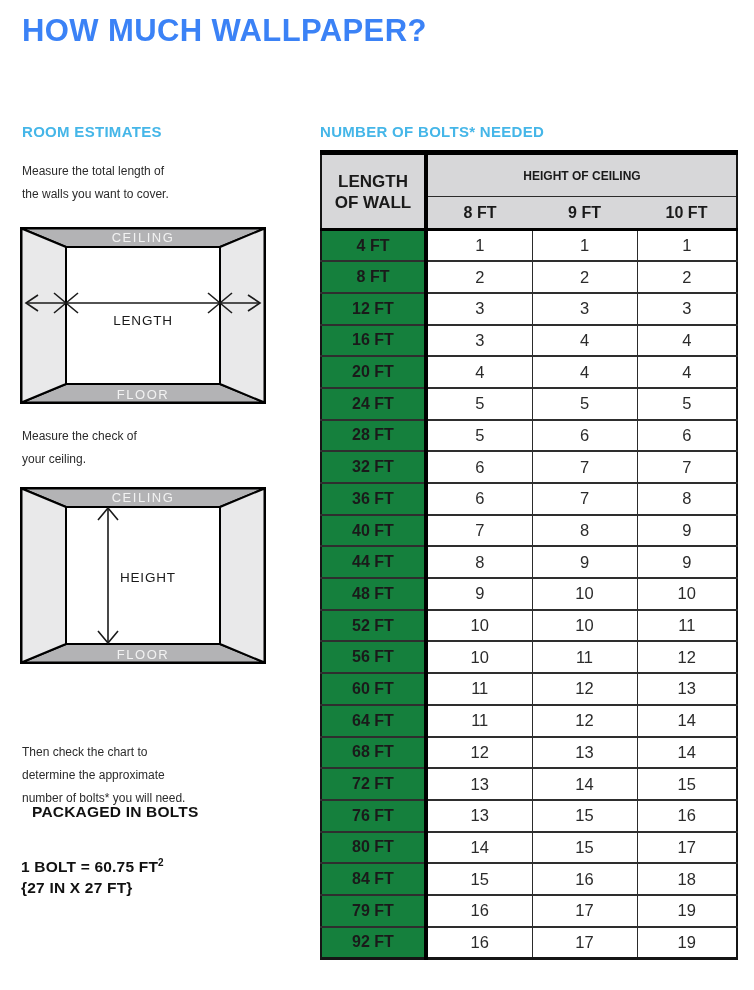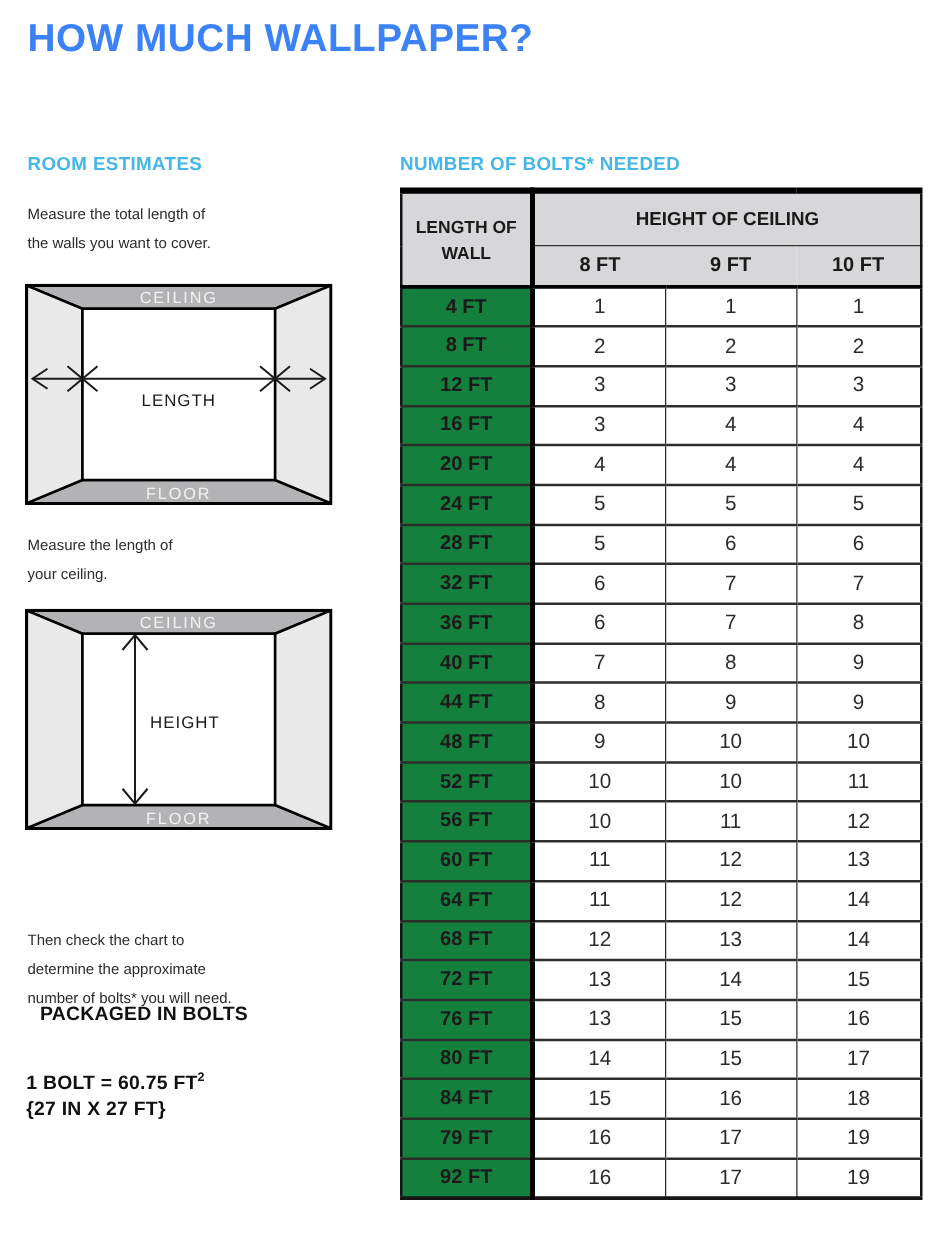--- a/index.html
+++ b/index.html
@@ -52,25 +52,25 @@
   }
   table.bolts th, table.bolts td { text-align:center; vertical-align:middle; }
   .col-wall  { width:105px; }
   .col-8ft   { width:106px; }
   .col-9ft   { width:105px; }
   .col-10ft  { width:100px; }
 
   th.wall-header {
     background:#d7d7d9; font-weight:bold; color:#1a1a1a;
     border-right:4px solid #000; border-bottom:3px solid #000;
-    font-size:14px; line-height:21px; padding:0 10px;
+    font-size:17px; line-height:21px; padding:0 10px;
   }
   th.group-header {
     background:#d7d7d9; font-weight:bold; color:#1a1a1a;
-    height:44px; border-bottom:1.5px solid #2b2b2b; font-size:15px;
+    height:44px; border-bottom:1.5px solid #2b2b2b; font-size:12px;
   }
   tr.sub-row th {
     background:#d7d7d9; font-weight:bold; color:#1a1a1a;
     height:33px; border-bottom:3px solid #000; font-size:16px;
   }
   tbody tr { height:31.7px; }
   tbody td.wall {
     background:#15803d; font-weight:bold; color:#1a1a1a;
     border-right:4px solid #000; border-bottom:2px solid #2e2e2e;
     font-size:16px;
@@ -115,21 +115,21 @@
       <line x1="34" y1="86" x2="58" y2="66"></line>
       <line x1="188" y1="66" x2="212" y2="86"></line>
       <line x1="188" y1="86" x2="212" y2="66"></line>
     </g>
     <text class="diag-label" x="123" y="15" text-anchor="middle" font-size="13" letter-spacing="1.5" fill="#f2f2f2">CEILING</text>
     <text class="diag-label" x="123" y="172" text-anchor="middle" font-size="13" letter-spacing="1.5" fill="#f2f2f2">FLOOR</text>
     <text class="diag-label" x="123" y="98" text-anchor="middle" font-size="13.5" letter-spacing="0.8" fill="#1a1a1a">LENGTH</text>
   </svg>
 
   <div class="para" id="para2">
-    <div>Measure the length of</div>
+    <div>Measure the check of</div>
     <div>your ceiling.</div>
   </div>
 
   <svg class="diagram" id="diagram2" viewBox="0 0 246 177">
     <rect x="1.5" y="1.5" width="243" height="174" fill="#ffffff" stroke="#000" stroke-width="3"></rect>
     <polygon points="1.5,1.5 244.5,1.5 200,20 46,20" fill="#b3b3b5" stroke="#000" stroke-width="2"></polygon>
     <polygon points="1.5,175.5 244.5,175.5 200,157 46,157" fill="#b3b3b5" stroke="#000" stroke-width="2"></polygon>
     <polygon points="1.5,1.5 46,20 46,157 1.5,175.5" fill="#e9e9ea" stroke="#000" stroke-width="2"></polygon>
     <polygon points="244.5,1.5 200,20 200,157 244.5,175.5" fill="#e9e9ea" stroke="#000" stroke-width="2"></polygon>
     <rect x="46" y="20" width="154" height="137" fill="#ffffff" stroke="#000" stroke-width="2"></rect>

